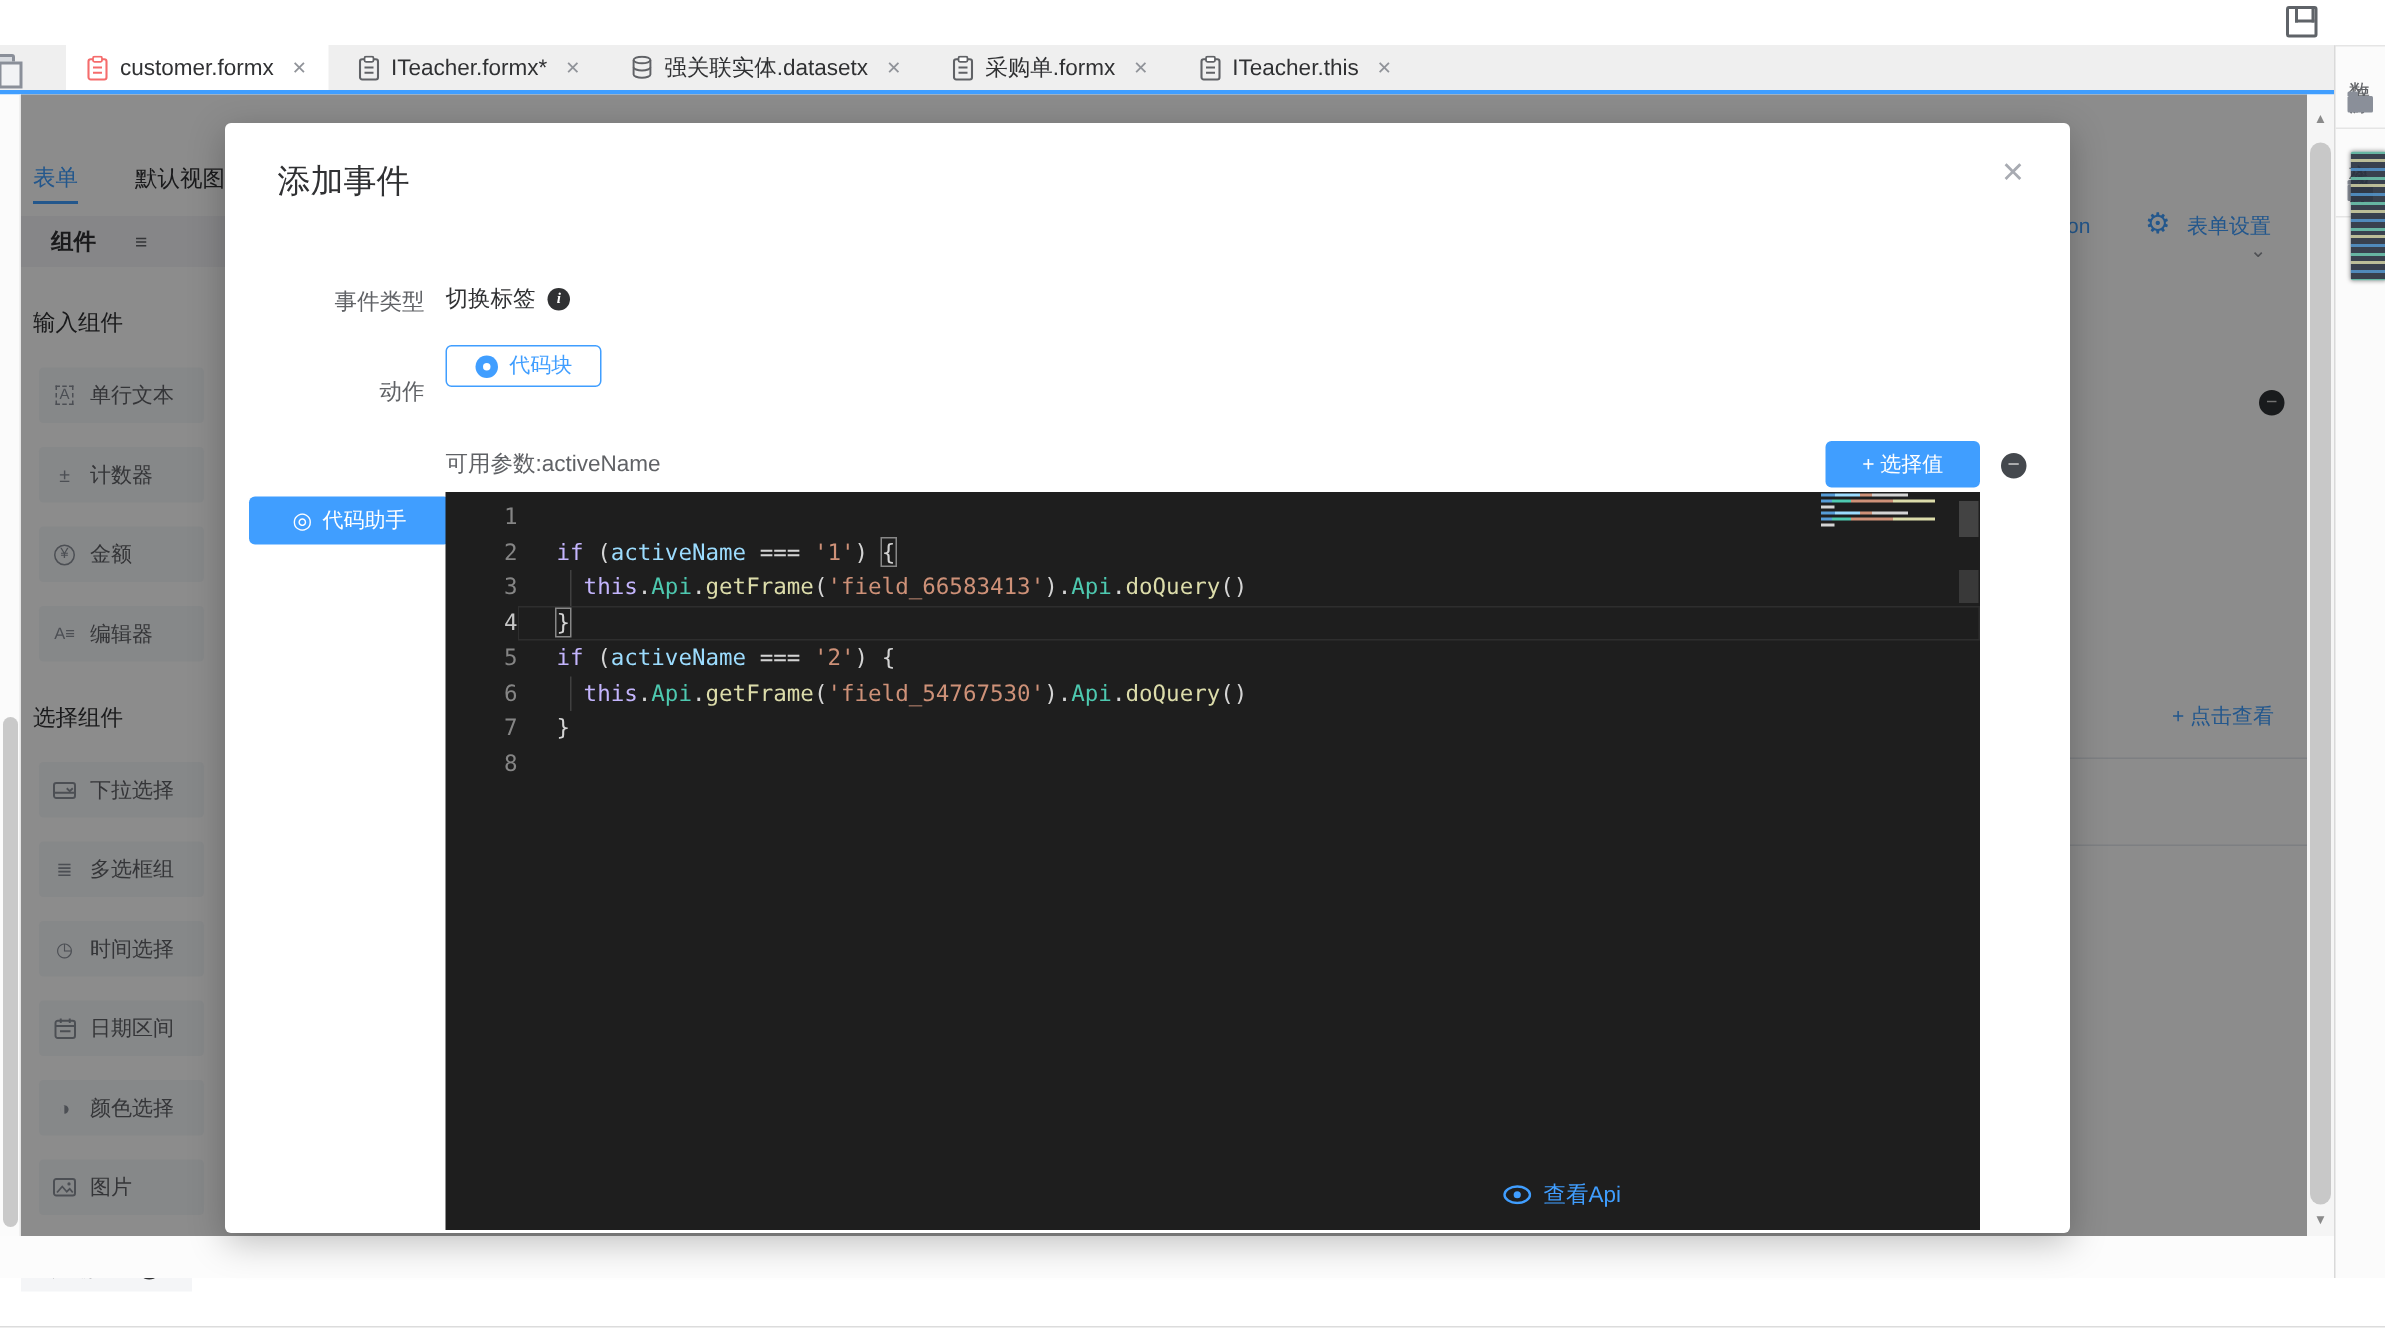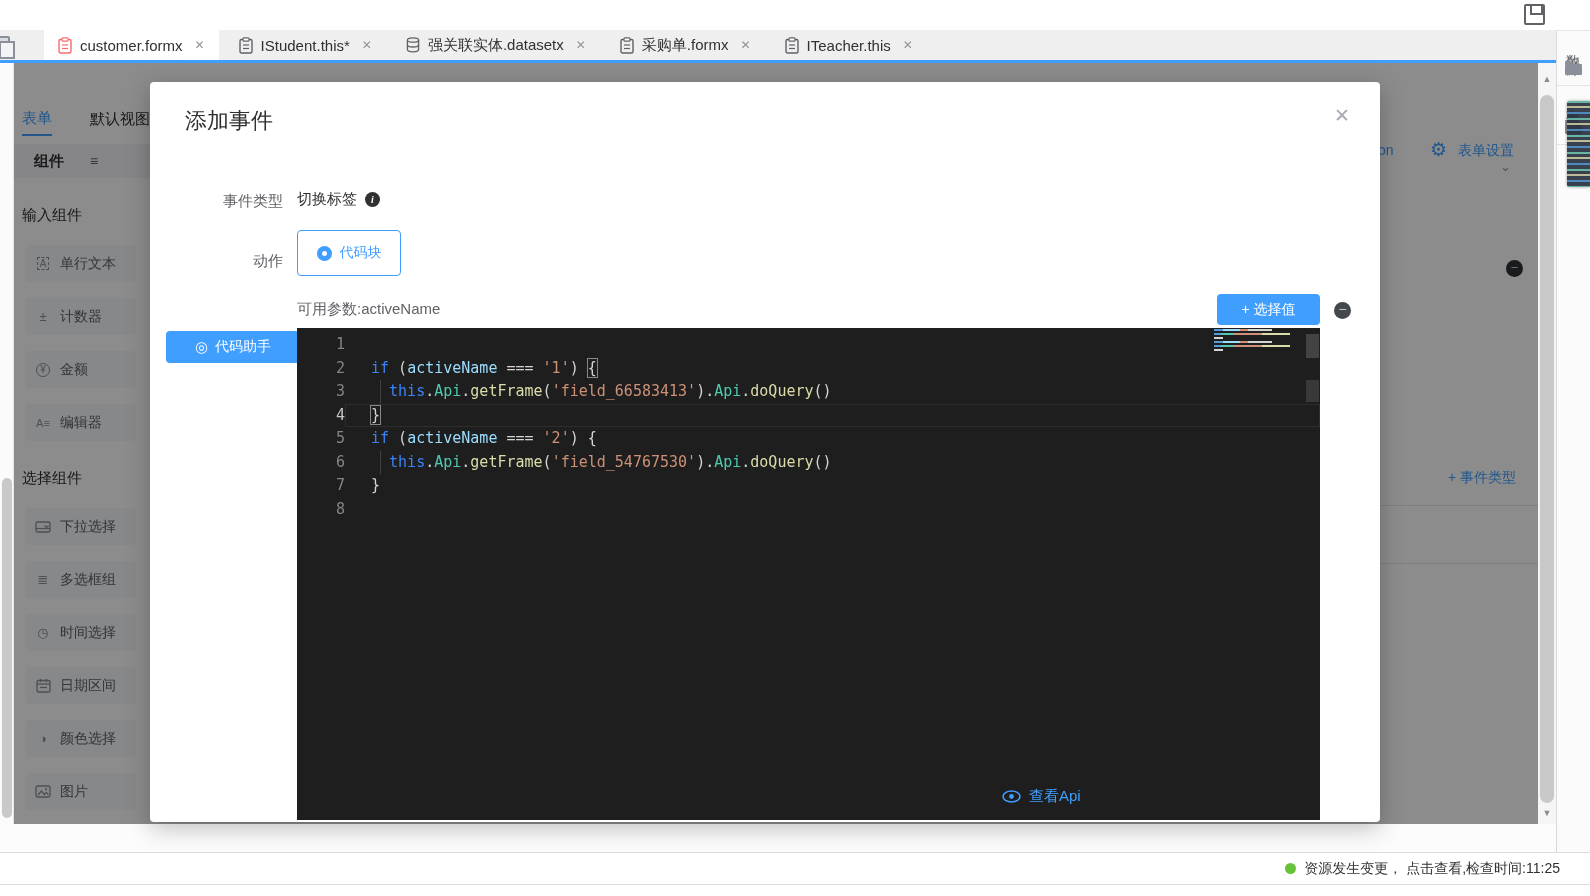--- a/index.html
+++ b/index.html
@@ -107,21 +107,21 @@
   #substrip { left:0; top:884px; width:1590px; height:12px; background:#fff; border-top:1px solid #dcdcdc; }
 
   
   #modal { left:150px; top:82px; width:1230px; height:740px; background:#fff; border-radius:4px;
     box-shadow:0 6px 24px rgba(0,0,0,0.25); z-index:10; }
   #modal-title { position:absolute; left:35px; top:24px; font-size:22px; color:#303133; }
   #modal-close { position:absolute; left:1184px; top:22px; font-size:19px; color:#a8abb2; }
   .form-label { position:absolute; left:0; width:133px; text-align:right; font-size:15px; color:#606266; }
   .form-value { position:absolute; left:147px; font-size:15px; color:#303133; display:flex;
     align-items:center; gap:8px; }
-  #action-option { position:absolute; left:147px; top:148px; width:104px; height:46px;
+  #action-option { position:absolute; left:147px; top:148px; width:104px; height:28px;
     border:1px solid #409EFF; border-radius:4px; display:flex; align-items:center;
     justify-content:center; gap:8px; }
   #action-option .radio { width:15px; height:15px; border-radius:50%; background:#409EFF; position:relative; }
   #action-option .radio::after { content:""; position:absolute; left:5px; top:5px; width:5px; height:5px;
     border-radius:50%; background:#fff; }
   #action-option .opt-label { font-size:14px; color:#409EFF; }
   #params-label { position:absolute; left:147px; top:218px; font-size:15px; color:#606266; }
   .blue-btn { position:absolute; background:#409EFF; border:none; border-radius:4px; color:#fff;
     font-size:14px; display:flex; align-items:center; justify-content:center; gap:7px;
     font-family:inherit; }
@@ -135,21 +135,21 @@
   #editor { position:absolute; left:147px; top:246px; width:1023px; height:492px; background:#1e1e1e;
     font-family:"DejaVu Sans Mono",monospace; font-size:15px; overflow:hidden; }
   #code-lines { position:absolute; left:0; top:5px; width:100%; }
   .code-line { display:flex; height:23.5px; line-height:23.5px; }
   .code-line .ln { width:48px; text-align:right; color:#858585; flex:none; }
   .code-line.current .ln { color:#c6c6c6; }
   .line-body { flex:1; position:relative; padding-left:26px; white-space:pre; color:#d4d4d4; }
   .code-line.current .line-body { box-shadow:inset 0 0 0 1px #2e2e2e; }
   .line-body.guide::before { content:""; position:absolute; left:35px; top:0; bottom:0;
     border-left:1px solid #404040; }
-  .tok.kw { color:#3b82f6;margin-top:44px; } .tok.var { color:#9CDCFE; } .tok.str { color:#CE9178; }
+  .tok.kw { color:#c4b5fd;margin-top:44px; } .tok.var { color:#9CDCFE; } .tok.str { color:#CE9178; }
   .tok.type { color:#4EC9B0; } .tok.fn { color:#DCDCAA; } .tok.pl { color:#D4D4D4; }
   .tok.box { outline:1px solid #888; }
   #minimap { position:absolute; right:16px; top:1px; width:90px; height:27px; }
   .mm-row { height:2px; margin-bottom:2px; }
   .mm-row:nth-child(1){ width:64%; background:linear-gradient(90deg,#569cd6 0 9px,#9cdcfe 9px 26px,#ce9178 26px 34px,#d4d4d4 34px 100%);}
   .mm-row:nth-child(2){ width:84%; background:linear-gradient(90deg,#569cd6 0 7px,#4ec9b0 7px 20px,#ce9178 20px 48px,#dcdcaa 48px 100%);}
   .mm-row:nth-child(3){ width:10%; background:#d4d4d4; }
   .mm-row:nth-child(4){ width:64%; background:linear-gradient(90deg,#569cd6 0 9px,#9cdcfe 9px 26px,#ce9178 26px 34px,#d4d4d4 34px 100%);}
   .mm-row:nth-child(5){ width:84%; background:linear-gradient(90deg,#569cd6 0 7px,#4ec9b0 7px 20px,#ce9178 20px 48px,#dcdcaa 48px 100%);}
   .mm-row:nth-child(6){ width:10%; background:#d4d4d4; }
@@ -183,21 +183,21 @@
         </div>
         <div class="tab">
           <span class="t-icon">
             <svg width="14" height="17" viewBox="0 0 14 17">
               <rect x="1" y="2.5" width="12" height="13.5" rx="1.5" fill="none" stroke="currentColor" stroke-width="1.4"></rect>
               <rect x="4" y="0.8" width="6" height="3.4" rx="1" fill="#fff" stroke="currentColor" stroke-width="1.2"></rect>
               <line x1="4" y1="8" x2="10" y2="8" stroke="currentColor" stroke-width="1.2"></line>
               <line x1="4" y1="11.5" x2="10" y2="11.5" stroke="currentColor" stroke-width="1.2"></line>
             </svg>
           </span>
-          <span>IStudent.this*</span>
+          <span>ITeacher.formx*</span>
           <span class="t-close">✕</span>
         </div>
         <div class="tab">
           <span class="t-icon">
             <svg width="14" height="16" viewBox="0 0 14 16">
               <ellipse cx="7" cy="3" rx="5.6" ry="2.2" fill="none" stroke="currentColor" stroke-width="1.3"></ellipse>
               <path d="M1.4 3v9.6c0 1.2 2.5 2.2 5.6 2.2s5.6-1 5.6-2.2V3" fill="none" stroke="currentColor" stroke-width="1.3"></path>
               <path d="M1.4 7.8c0 1.2 2.5 2.2 5.6 2.2s5.6-1 5.6-2.2" fill="none" stroke="currentColor" stroke-width="1.3"></path>
             </svg>
           </span>
@@ -325,21 +325,21 @@
         <span>大纲</span>
         <span class="info-dot">i</span>
       </div>
     </div>
 
     <span class="bg-frag" style="left:1364px; top:79px;">on</span>
     <span class="bg-frag" style="left:1416px; top:75px; font-size:19px;">⚙</span>
     <span class="bg-frag" style="left:1444px; top:79px;">表单设置</span>
     <span class="bg-chevron" style="left:1486px; top:96px;">⌄</span>
     <span class="bg-minus" style="left:1492px; top:197px;">−</span>
-    <span class="bg-frag" style="left:1434px; top:406px; width:90px; overflow:hidden;">+ 事件类型</span>
+    <span class="bg-frag" style="left:1434px; top:406px; width:90px; overflow:hidden;">+ 点击查看</span>
     <div class="bg-line" style="left:1366px; top:442px; width:158px;"></div>
     <div class="bg-line" style="left:1366px; top:500px; width:158px;"></div>
   </div>
 
   <div id="dim-overlay" class="abs"></div>
 
   <div id="ws-scrollbar" class="abs">
     <span class="arrow" style="top:11px;">▲</span>
     <span class="thumb"></span>
     <span class="arrow" style="bottom:6px;">▼</span>
@@ -357,24 +357,20 @@
         </div>
         <div class="rail-group">
           <span class="v-label">离线资源</span>
           <span class="folder-icon"></span>
         </div>
       </div>
     <div id="rail-thumbnail"></div>
   </div>
 
   <div id="below-modal" class="abs"></div>
-  <div id="statusbar" class="abs">
-    <span class="dot" style="background: rgb(103, 194, 58);"></span>
-    <span class="msg">资源发生变更， 点击查看,检查时间:11:25</span>
-  </div>
   <div id="substrip" class="abs"></div>
 
   <div id="modal" class="abs">
     <div id="modal-title">添加事件</div>
     <span id="modal-close">✕</span>
 
     <span class="form-label" style="top:110px;">事件类型</span>
     <span class="form-value" style="top:108px;">
       <span>切换标签</span>
       <span class="info-dot">i</span>

